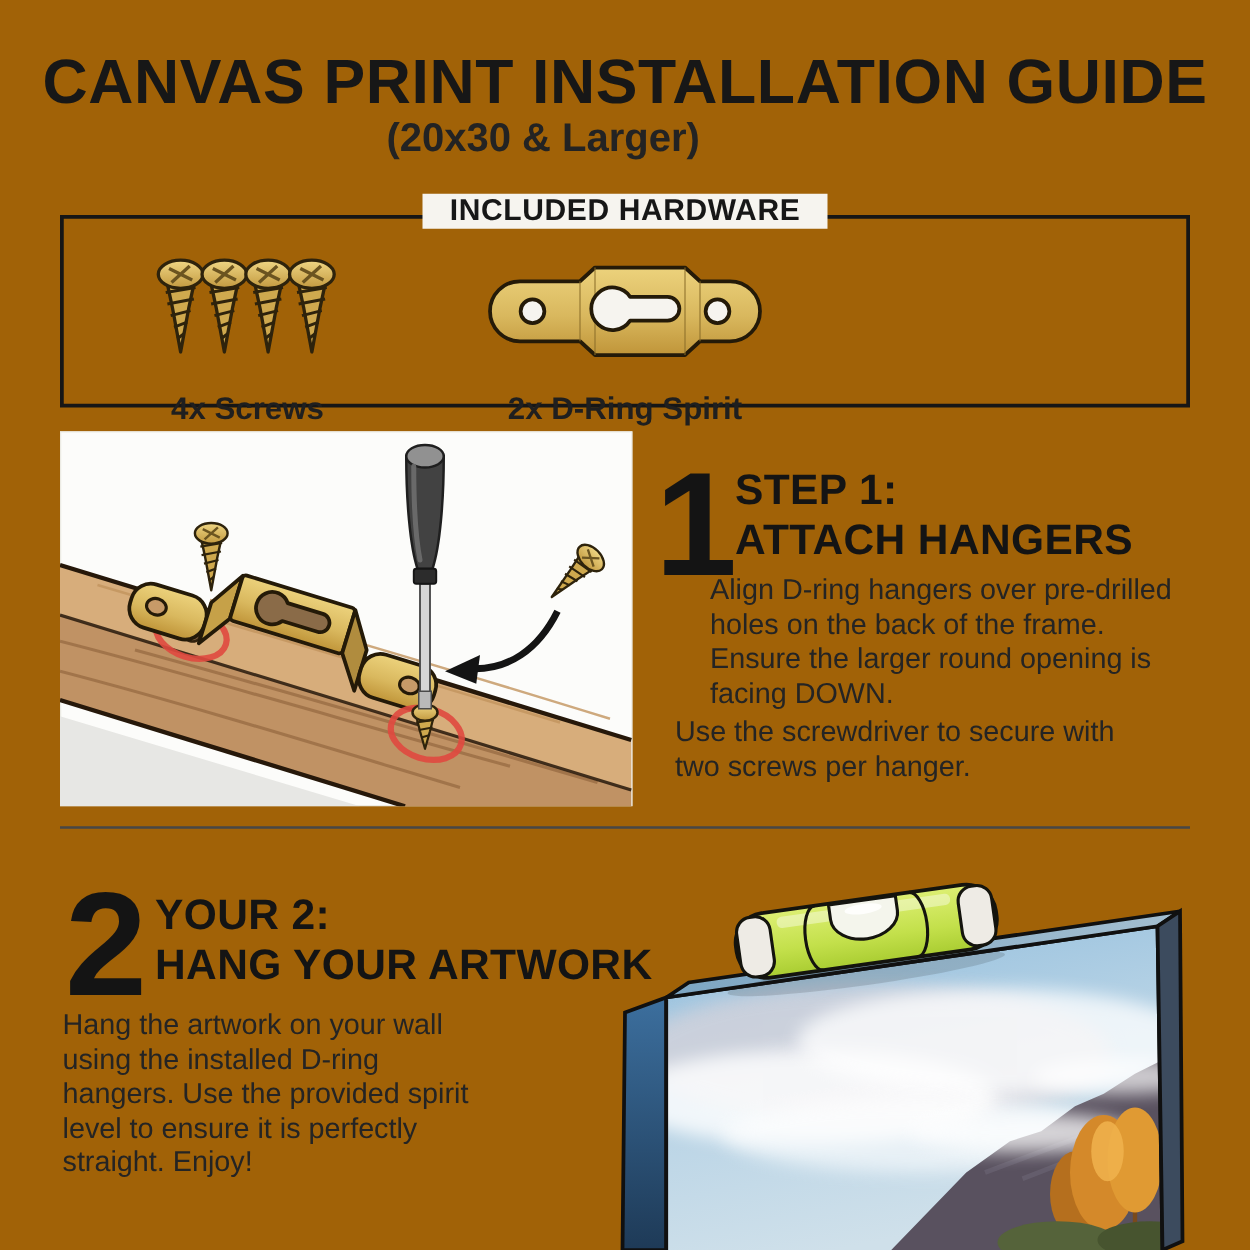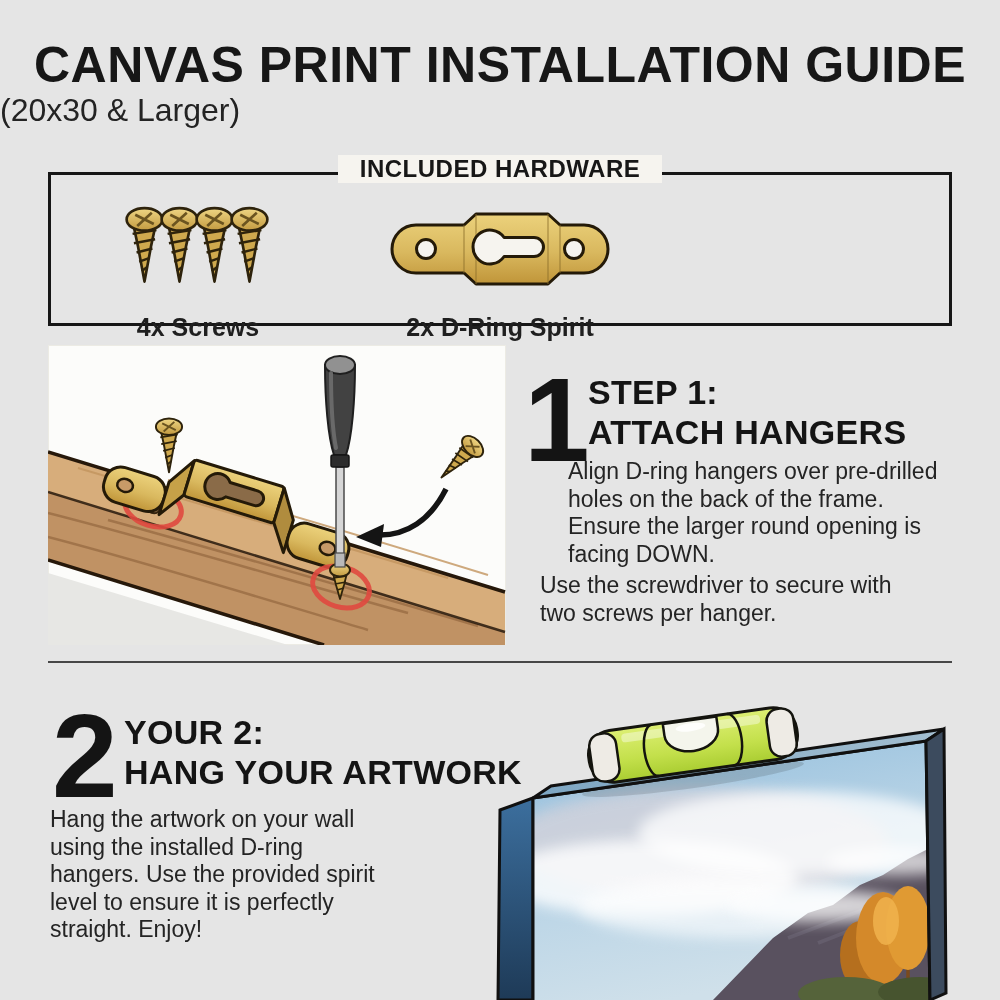--- a/index.html
+++ b/index.html
@@ -1,27 +1,27 @@
 <!DOCTYPE html>
 <html><head>
 <meta charset="utf-8">
 <style>
   html,body{margin:0;padding:0;}
   #canvas{
     position:relative;width:1000px;height:1000px;overflow:hidden;
-    background:#e5e5e5;
+    background:#a16207;
     font-family:"Liberation Sans",sans-serif;
     color:#1c1c1c;
   }
   .abs{position:absolute;}
   
   .title{left:0;top:36px;width:1000px;text-align:center;
     font-size:50px;font-weight:700;letter-spacing:.5px;color:#171717;}
-  .subtitle{left:0;top:92px;width:869px;text-align:left;
-    font-size:32px;font-weight:400;color:#232323;}
+  .subtitle{left:0;top:92px;width:869px;text-align:center;
+    font-size:32px;font-weight:700;color:#232323;}
   
   .hwbox{left:48px;top:172px;width:898px;height:148px;border:3px solid #161616;}
   .hwlegend{left:0;top:155px;width:1000px;text-align:center;}
   .hwlegend span{display:inline-block;background:#f6f4ef;padding:0 22px;
     font-size:24px;font-weight:700;letter-spacing:.5px;color:#171717;}
   .hwitem{top:205px;text-align:center;}
   .hwitem .icon-wrap{height:88px;display:flex;align-items:center;justify-content:center;}
   .hwlabel{margin-top:20px;font-size:25px;font-weight:600;color:#1f1f1f;}
   .hw1{left:78px;width:240px;}
   .hw2{left:360px;width:280px;}

